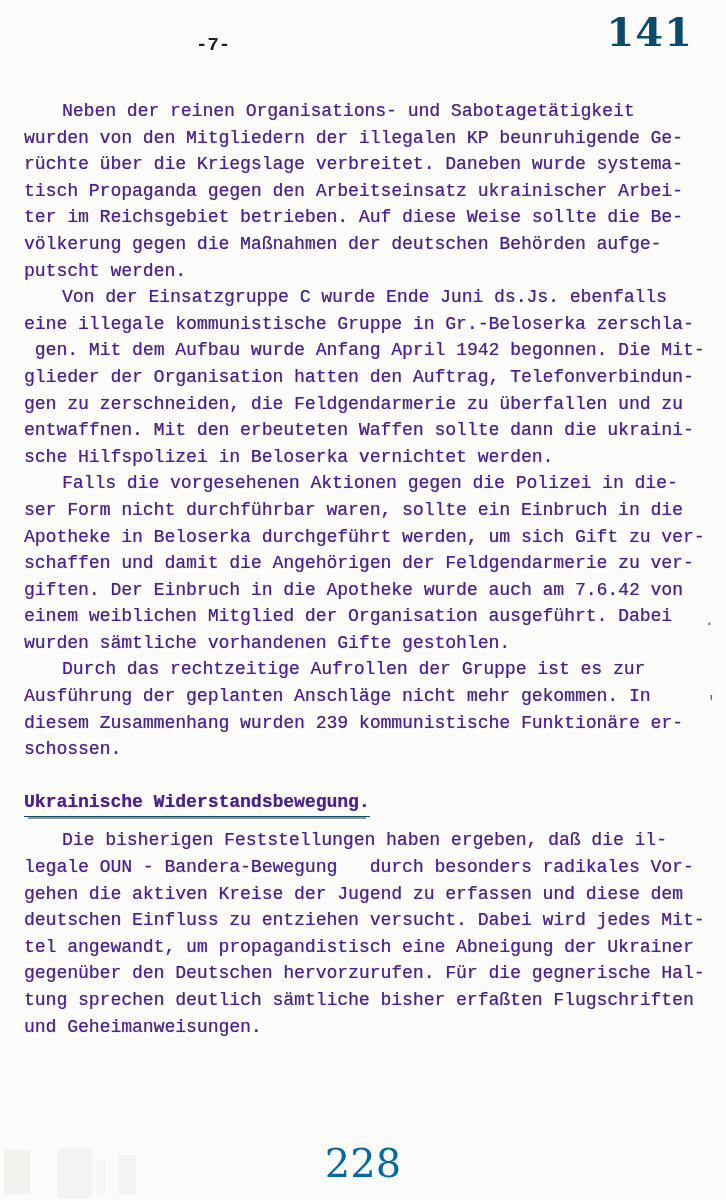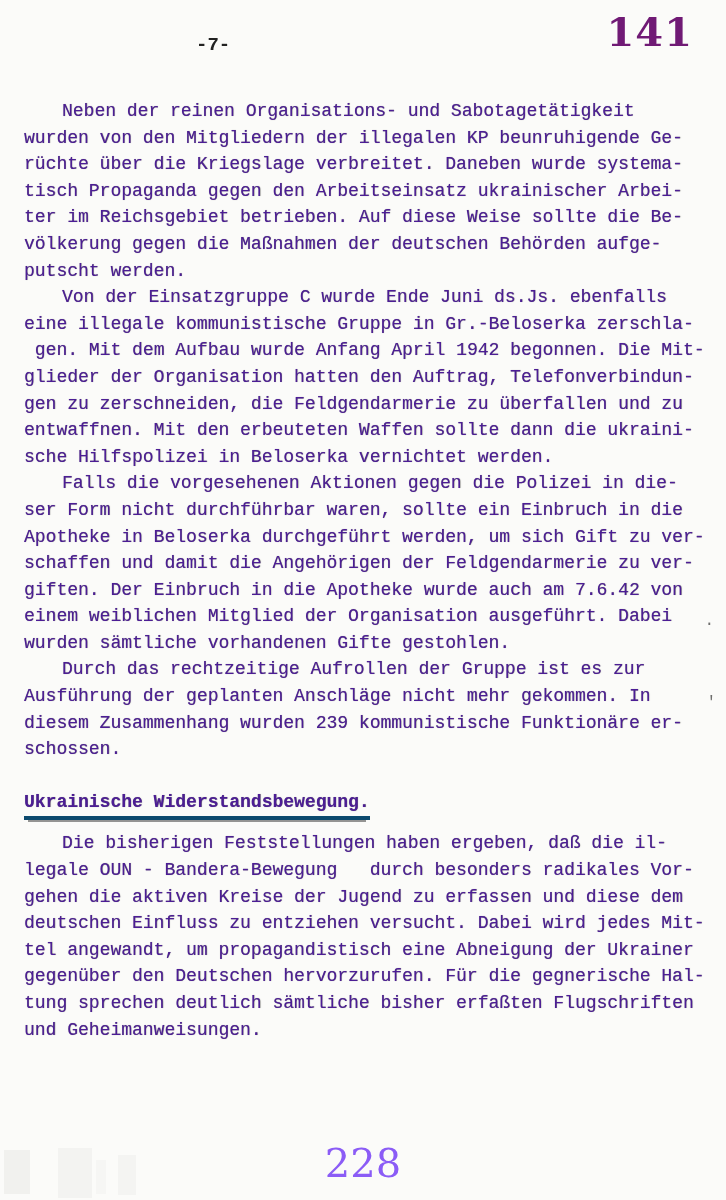--- a/index.html
+++ b/index.html
@@ -14,21 +14,21 @@
     font-family: "Liberation Mono", "DejaVu Sans Mono", monospace;
   }
   .stamp-top {
     position: absolute;
     top: 8px;
     right: 33px;
     font-family: "DejaVu Serif", serif;
     font-size: 40px;
     font-weight: 600;
     letter-spacing: 1px;
-    color: #701a75;
+    color: #0c4a6e;
   }
   .header-page-number {
     position: absolute;
     top: 34px;
     left: 196px;
     font-size: 19px;
     font-weight: bold;
     color: #222;
   }
   .doc-text {
@@ -47,32 +47,32 @@
     text-indent: 38px;
     margin: 0;
   }
   .heading {
     margin: 26px 0 10px 0;
     font-weight: bold;
   }
   .heading-text {
     display: inline-block;
     padding-bottom: 1px;
-    border-bottom: 4px solid #0c4a6e;
+    border-bottom: 1px solid #0c4a6e;
     box-shadow: 0 6px 0 -4px rgba(45,45,45,0.5);
   }
   .footer-page-number {
     position: absolute;
     top: 1140px;
     left: 0;
     right: 0;
     text-align: center;
     font-family: "DejaVu Serif", serif;
     font-size: 40px;
-    color: #8b5cf6;
+    color: #0369a1;
   }
   
   .artifact { position: absolute; background: #9a9a98; }
   .artifact.a1 { left: 4px;   top: 1150px; width: 26px; height: 44px; opacity: 0.10; }
   .artifact.a2 { left: 58px;  top: 1148px; width: 34px; height: 50px; opacity: 0.08; }
   .artifact.a3 { left: 118px; top: 1155px; width: 18px; height: 40px; opacity: 0.07; }
   .artifact.a4 { left: 96px;  top: 1160px; width: 10px; height: 34px; opacity: 0.05; }
   .mark { position: absolute; color: #333; font-size: 16px; opacity: 0.7; }
   .mark.m1 { right: 12px; top: 612px; }
   .mark.m2 { right: 10px; top 694px; top: 694px; }

